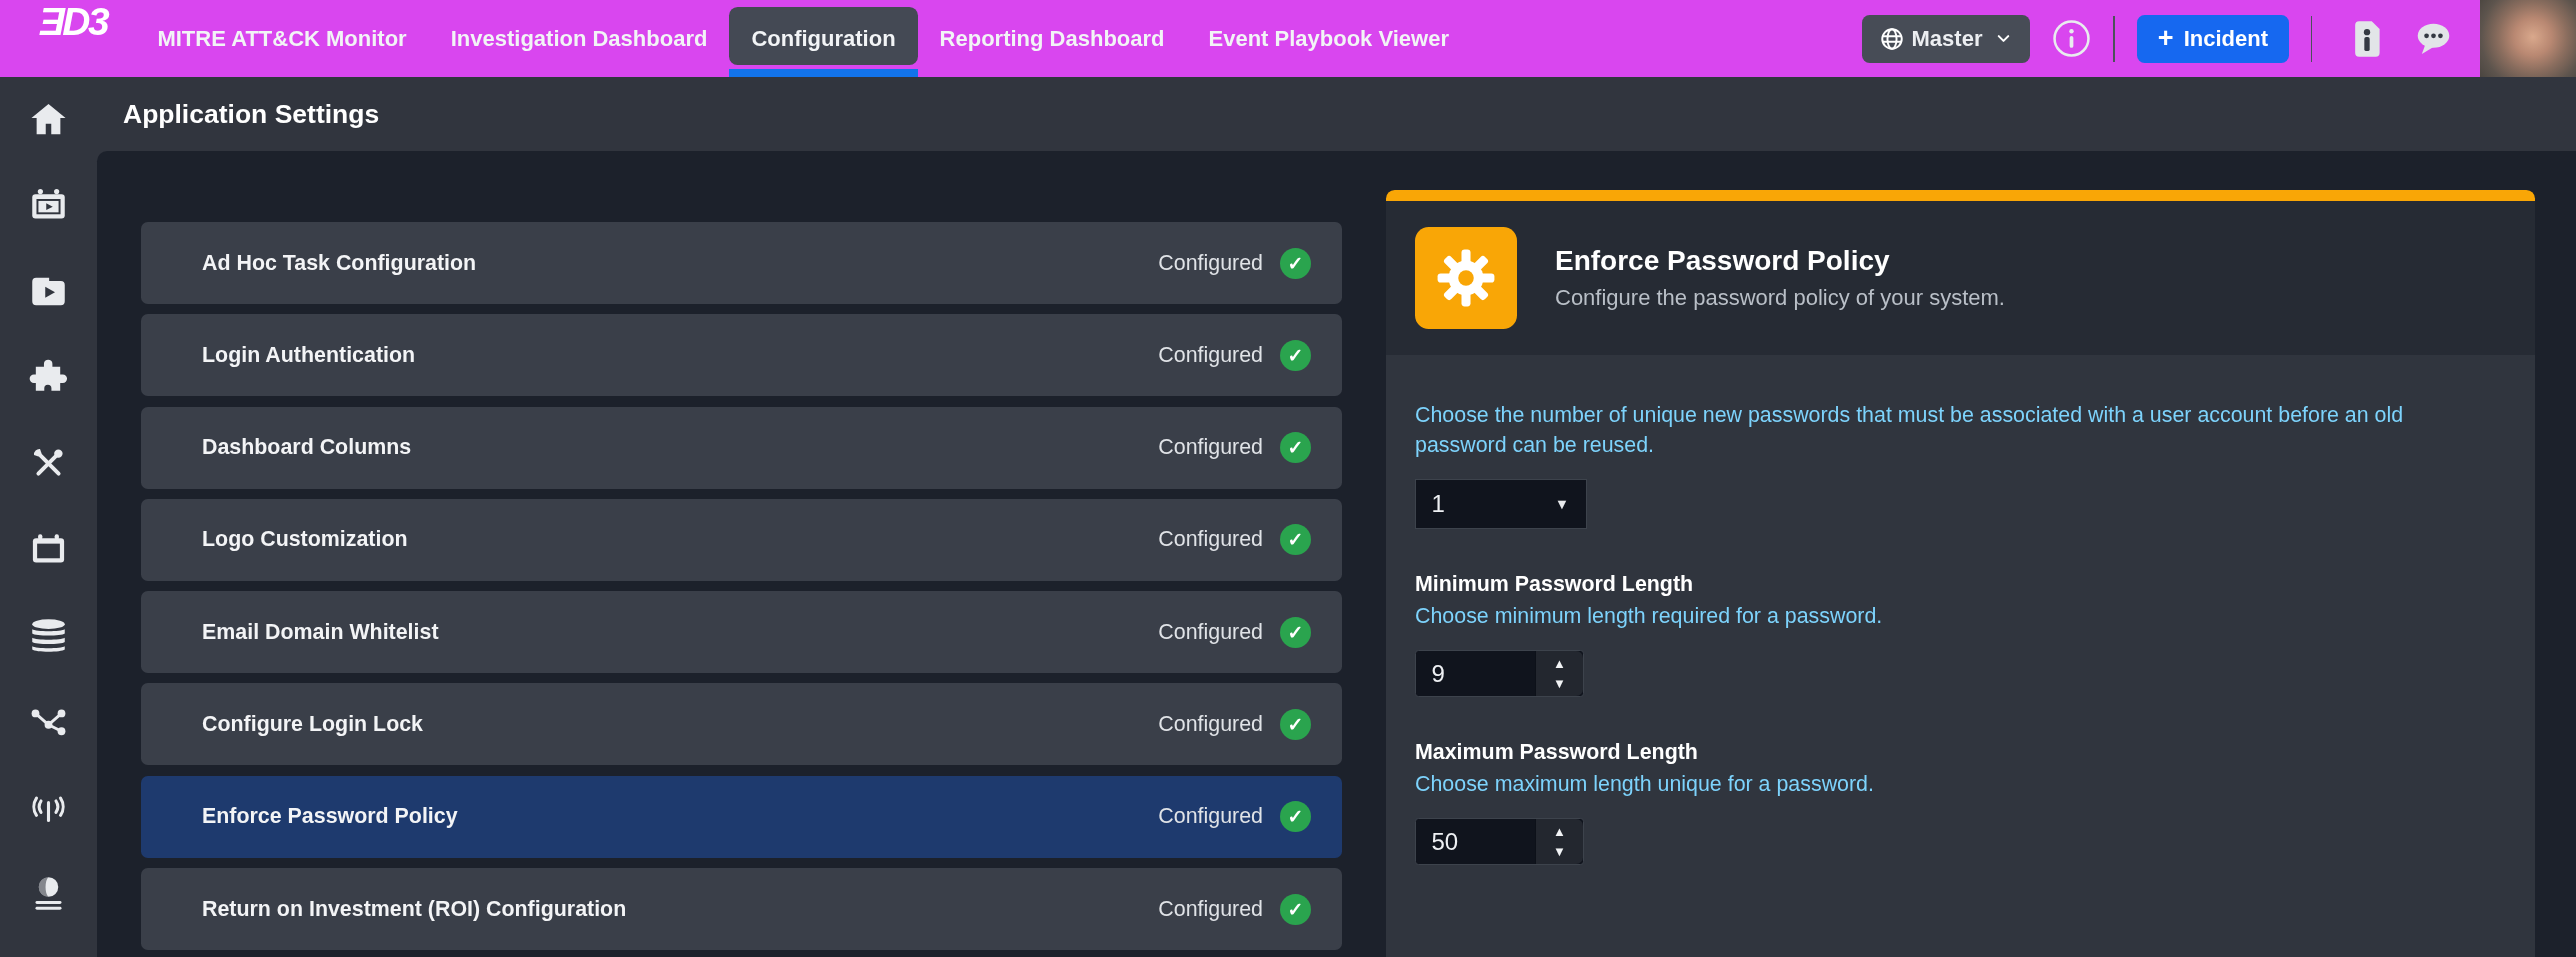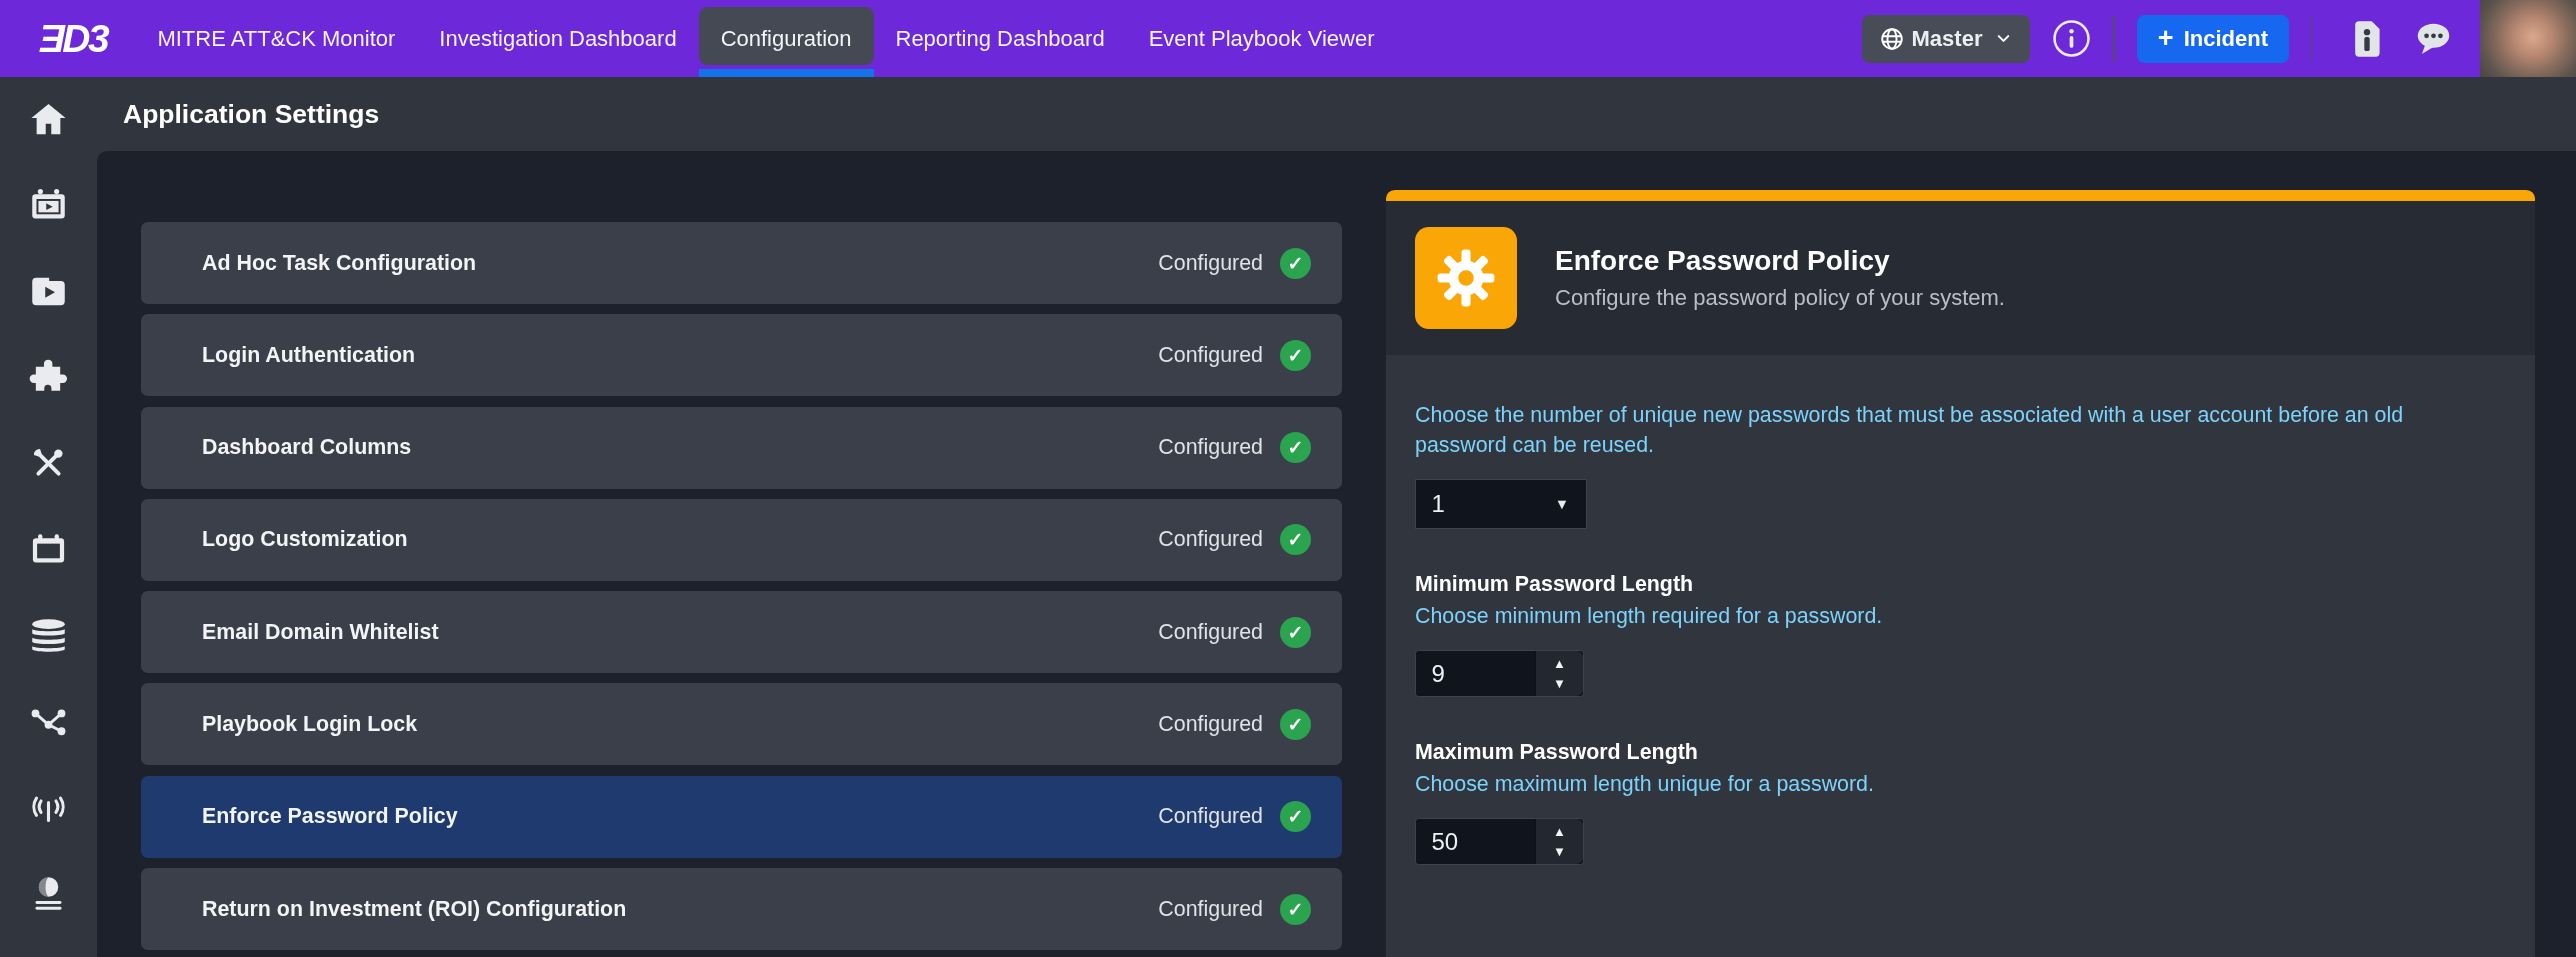--- a/index.html
+++ b/index.html
@@ -6,30 +6,30 @@
   html,body { width:2576px; height:958px; overflow:hidden; }
   body {
     font-family:"Liberation Sans", sans-serif;
     background:#31353e; color:#eceef1;
     position:relative;
   }
 
   
   .topbar {
     position:absolute; top:0; left:0; width:2576px; height:77px;
-    background:#6d28d9; display:flex; align-items:center;
+    background:#d946ef; display:flex; 
   }
   .logo {
     font-weight:900; font-style:italic; font-size:39px; letter-spacing:-2.6px;
     color:#fff; margin-left:26px; width:94px; text-align:center; flex:0 0 auto;
   }
   .nav { display:flex; height:77px; align-items:center; margin-left:15.4px; }
   .tab {
     height:77px; display:flex; align-items:center; padding:0 22px;
-    font-size:22px; font-weight:400; color:#f2f4f6; cursor:pointer; position:relative;
+    font-size:22px; font-weight:700; color:#f2f4f6; cursor:pointer; position:relative;
     white-space:nowrap;
   }
   .tab.active::before {
     content:""; position:absolute; left:0; right:0; top:6.8px; bottom:12px;
     background:#444954; border-radius:8.6px; z-index:0;
   }
   .tab.active::after {
     content:""; position:absolute; left:0; right:0; bottom:0; height:7.7px;
     background:#1273eb; z-index:1;
   }
@@ -336,21 +336,21 @@
         </span>
       </div>
       <div class="settings-item">
         <span class="name">Email Domain Whitelist</span>
         <span class="right">
           <span class="status">Configured</span>
           <span class="check-badge">✓</span>
         </span>
       </div>
       <div class="settings-item">
-        <span class="name">Playbook Login Lock</span>
+        <span class="name">Configure Login Lock</span>
         <span class="right">
           <span class="status">Configured</span>
           <span class="check-badge">✓</span>
         </span>
       </div>
       <div class="settings-item selected">
         <span class="name">Enforce Password Policy</span>
         <span class="right">
           <span class="status">Configured</span>
           <span class="check-badge">✓</span>

